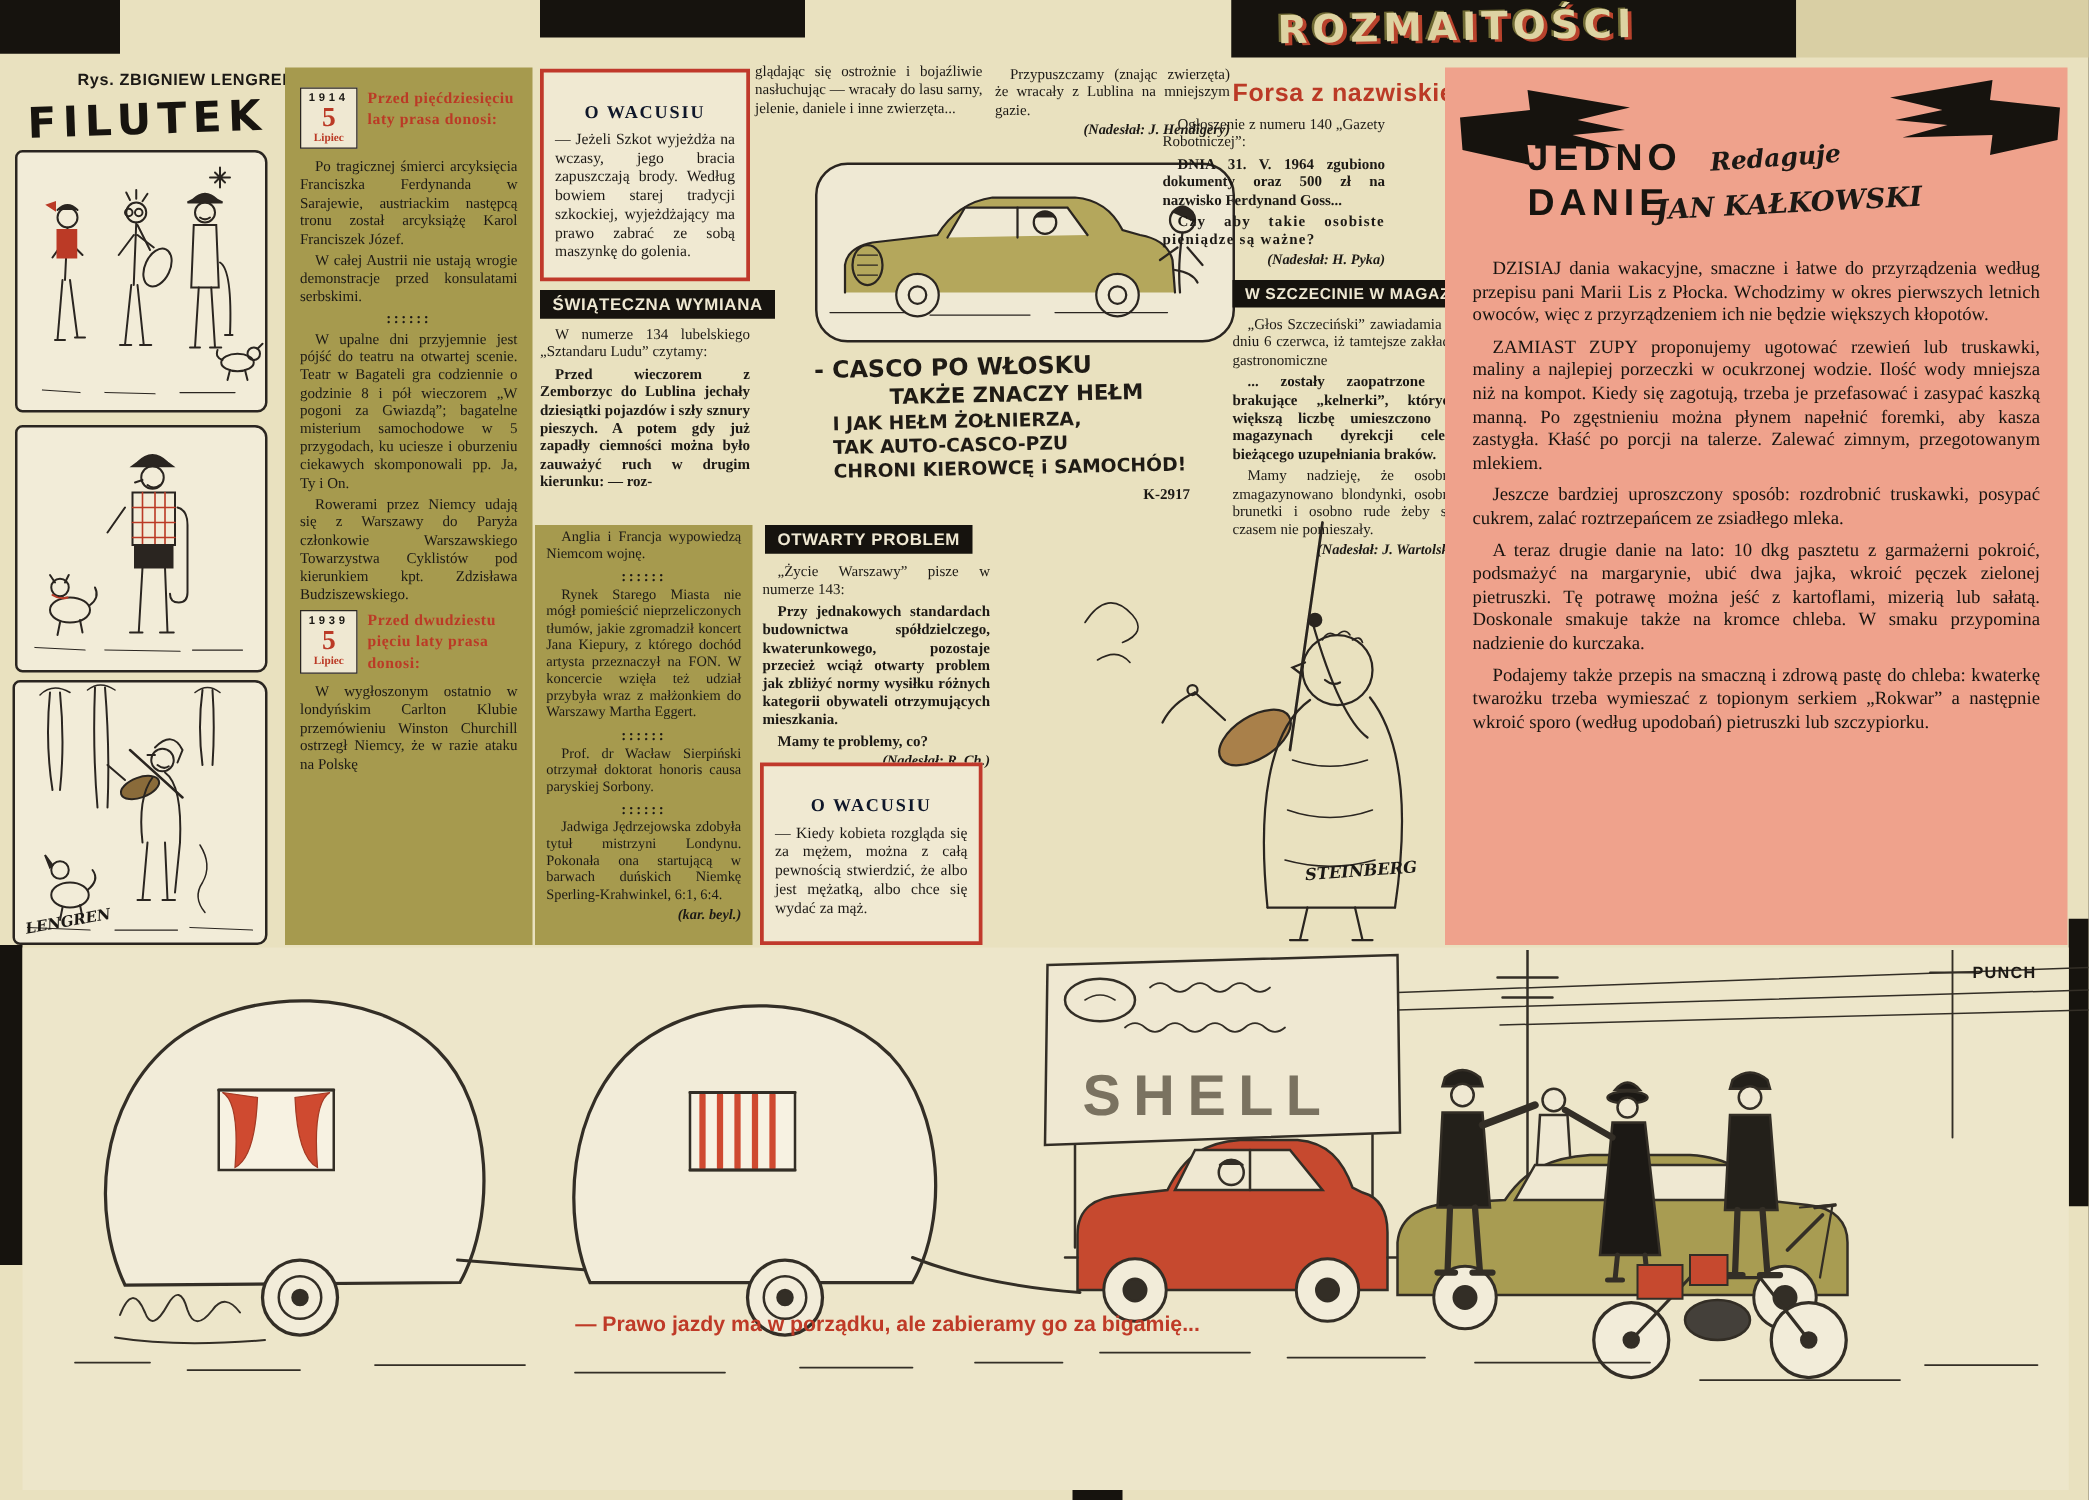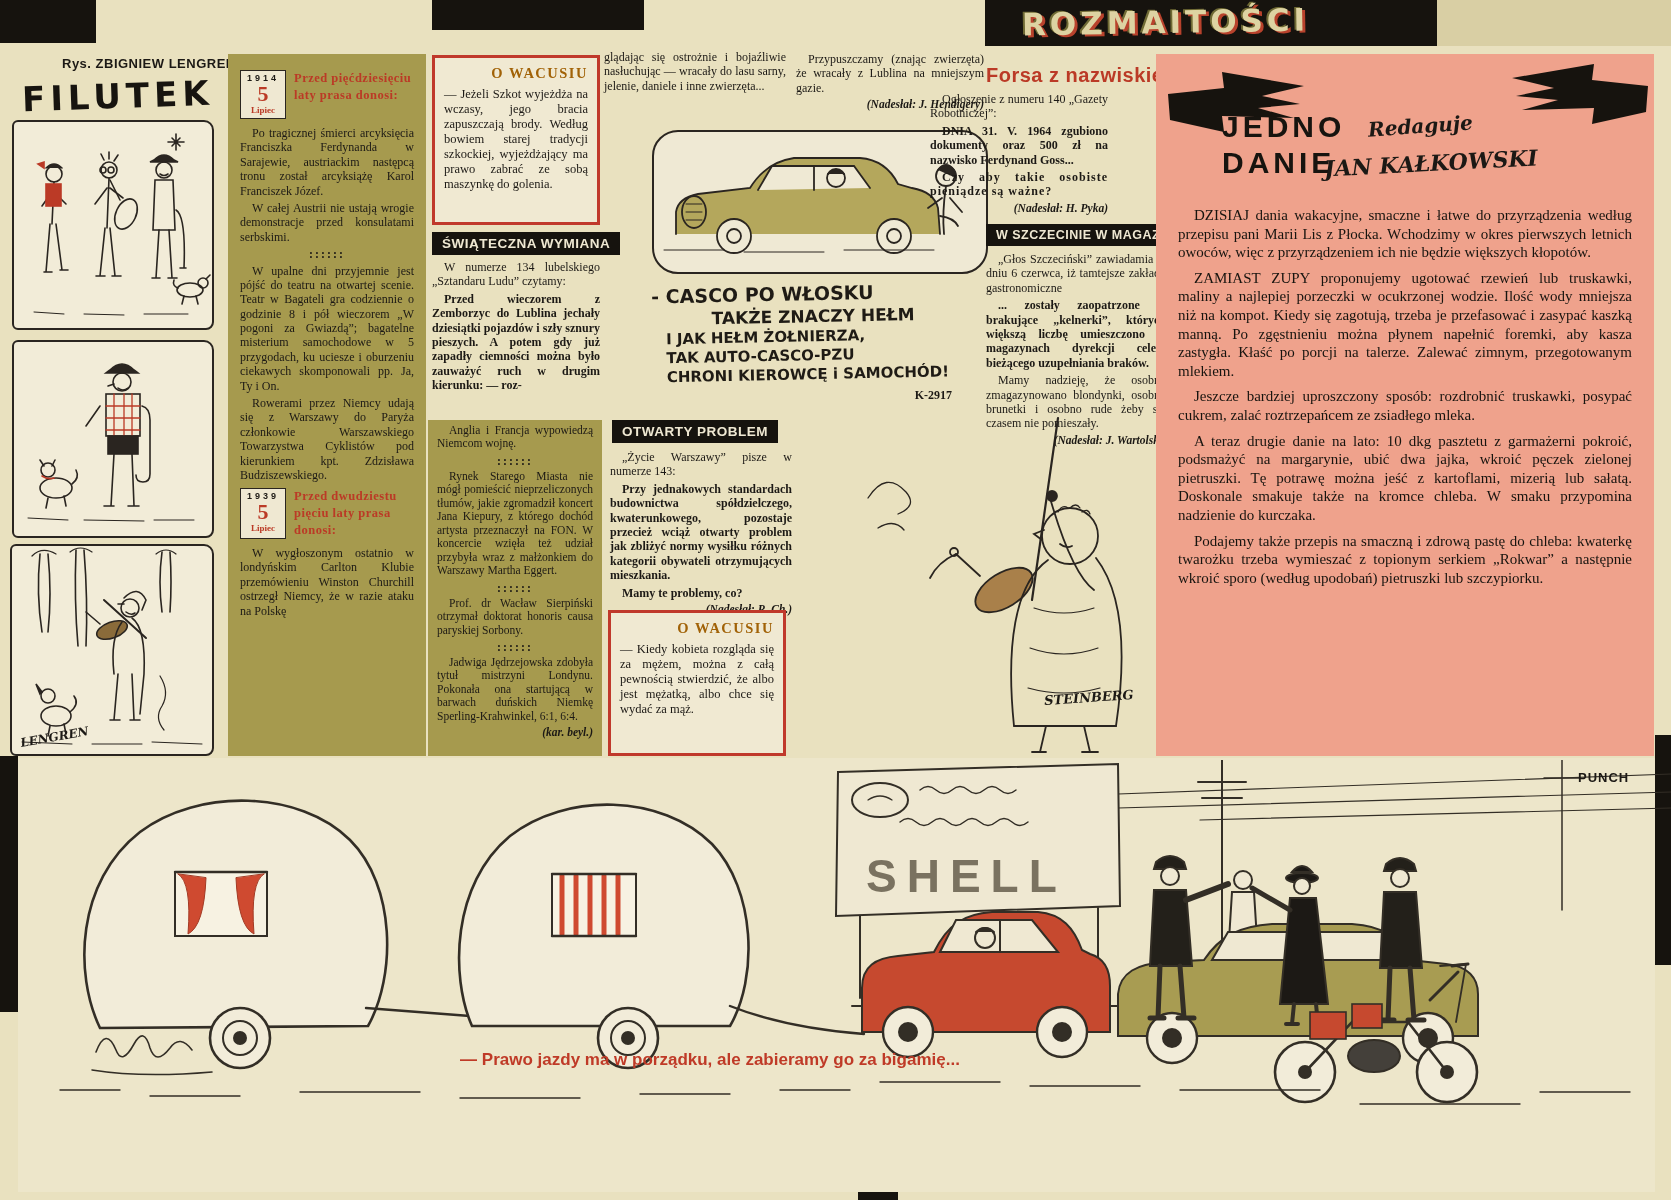--- a/index.html
+++ b/index.html
@@ -46,21 +46,21 @@
   .akt-sub { font-family:"DejaVu Serif", serif; font-style:italic; font-weight:bold; font-size:15px; }
   .datebox { width:46px; background:#efe8d2; border:1px solid #2a2520; text-align:center; padding:2px 0 3px; flex:0 0 auto; }
   .datebox .yr { font-family:"Liberation Sans", sans-serif; font-weight:bold; font-size:9px; letter-spacing:3px; }
   .datebox .dy { font-weight:bold; font-size:22px; color:#bb3a26; line-height:1; }
   .datebox .mo { font-weight:bold; font-size:9px; color:#bb3a26; }
   .datelead { color:#bb3a26; font-weight:bold; font-size:12.5px; line-height:1.35; padding-left:8px; letter-spacing:.5px; }
   .daterow { display:flex; margin:6px 0 7px; }
 
   
   .wbox { background:#f0e9d2; border:3px solid #c0392b; padding:7px 9px; }
-  .wbox h3 { color:#a16207; text-align:right; font-size:14.5px; letter-spacing:1.5px; font-weight:bold; margin-bottom:5px; }
+  .wbox h3 { color:#0f172a; text-align:center; font-size:14.5px; letter-spacing:1.5px; font-weight:bold; margin-bottom:5px;margin-top:17px; }
 
   .forsa-title { font-family:"Liberation Sans", sans-serif; font-weight:bold; font-size:20px; color:#bb3a26; letter-spacing:.5px; }
 
   
   .hand { font-family:"DejaVu Sans", sans-serif; font-weight:bold; transform:rotate(-1.2deg); line-height:1.25; color:#1f1b15; }
 
   
   .pink { background:#efa28c; }
   .pink-text { font-size:15px; line-height:1.24; text-align:justify; color:#17140f; }
   .pink-text p { text-indent:16px; margin-bottom:7px; }

